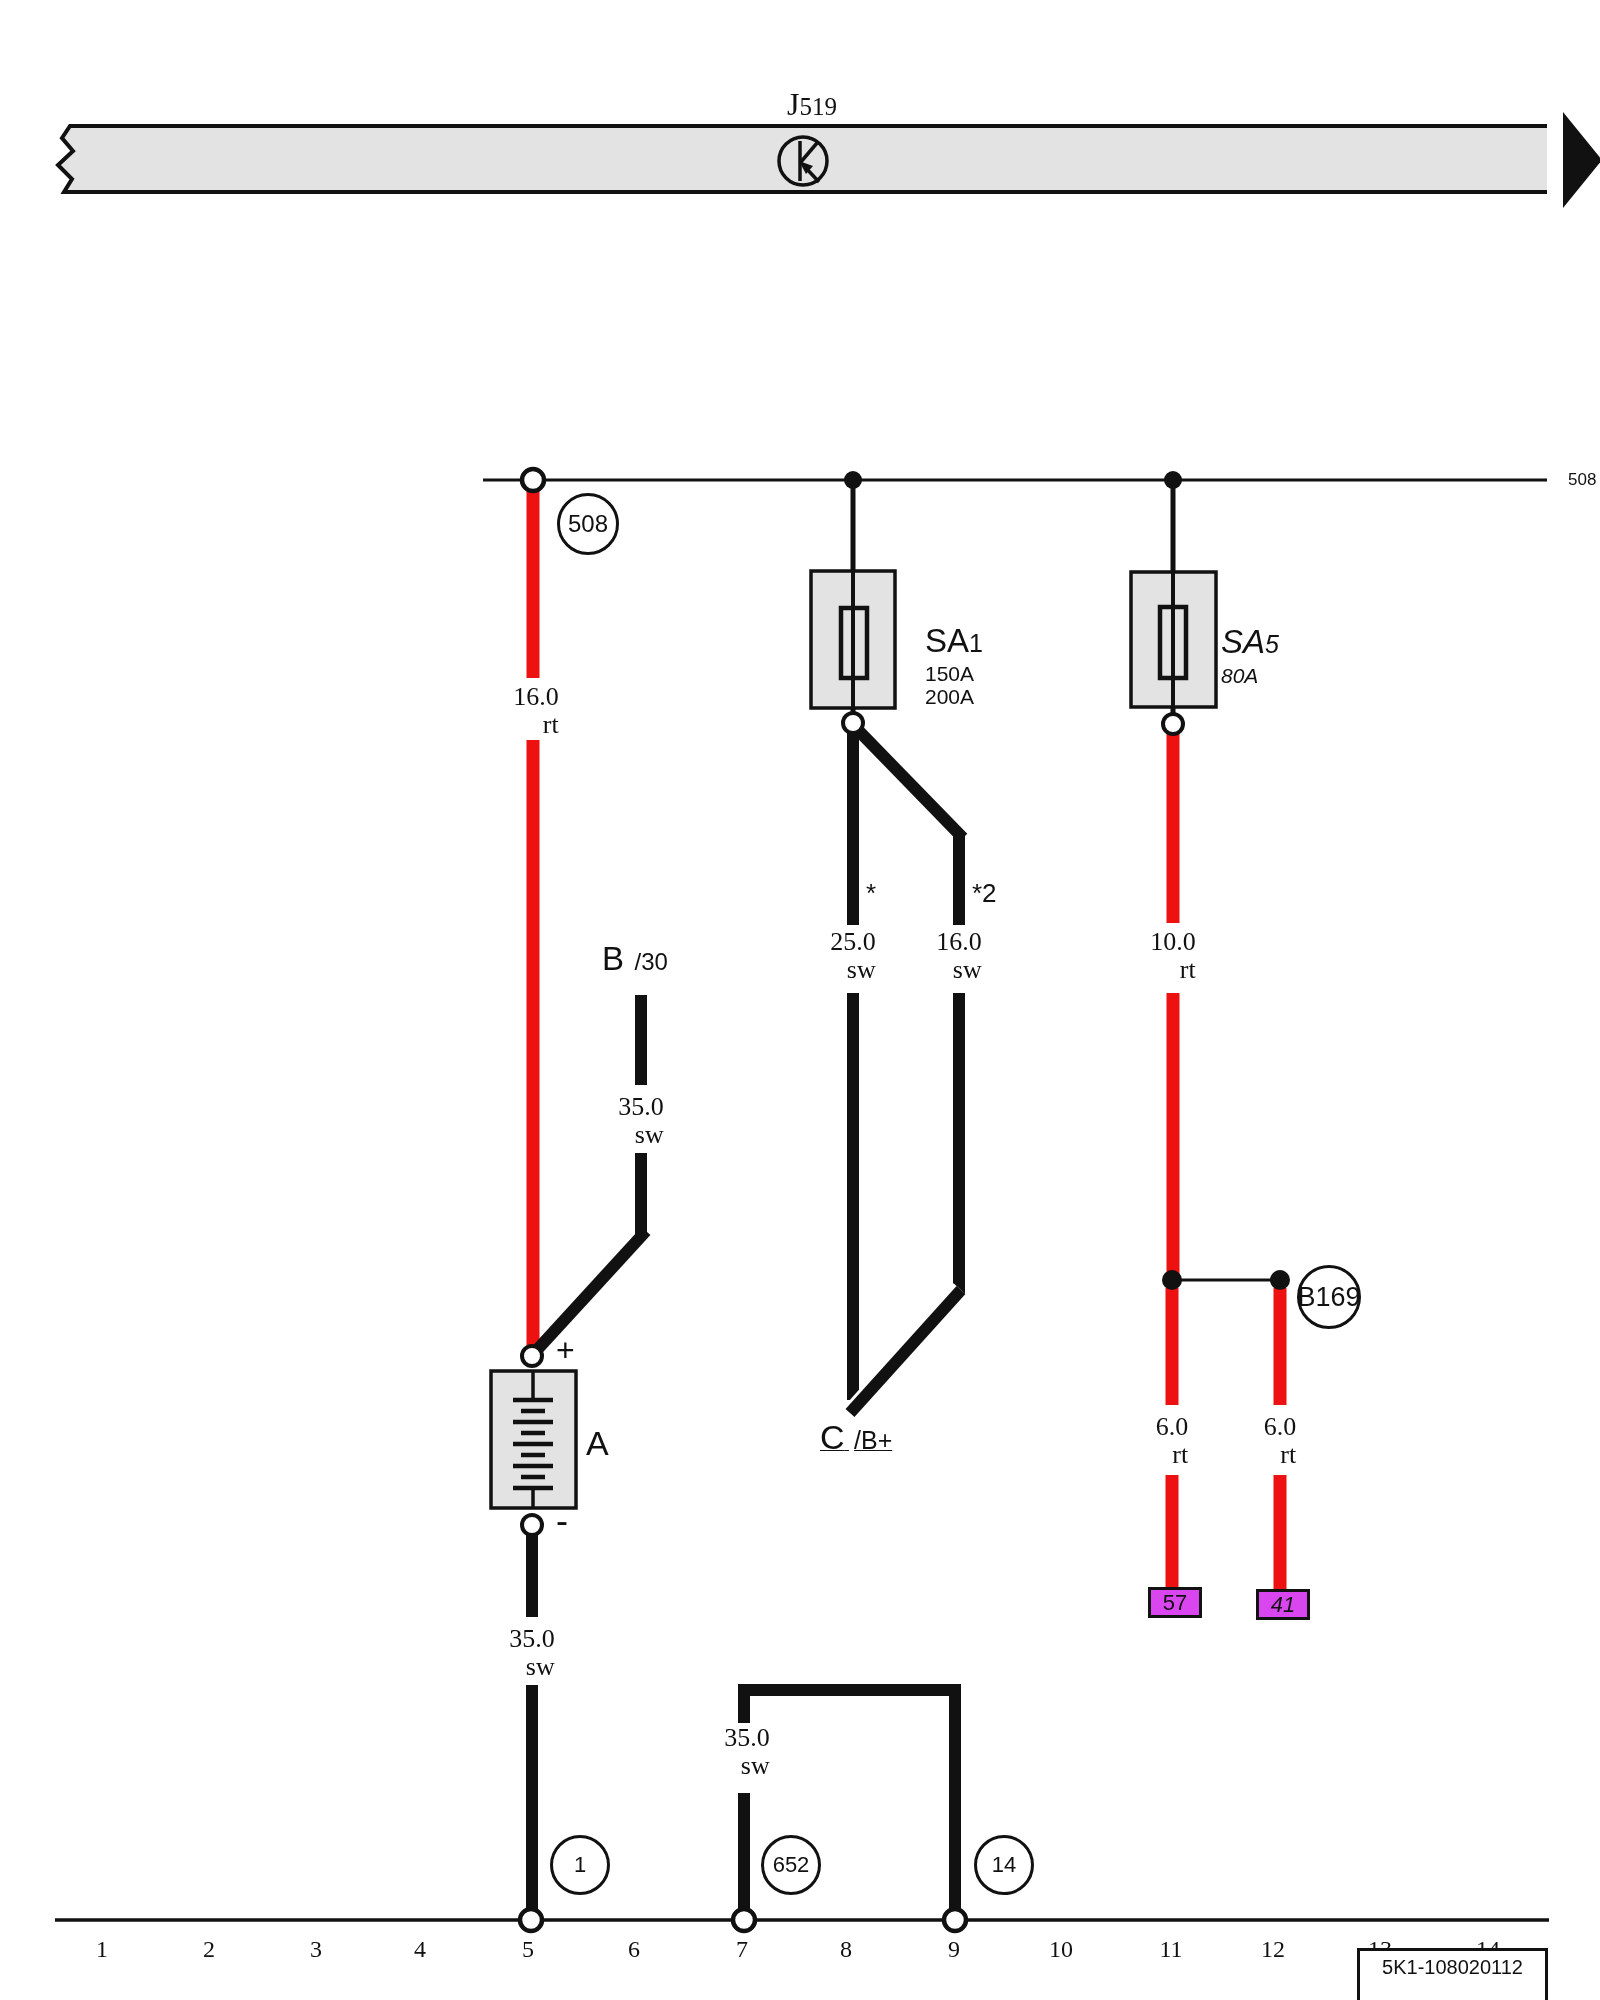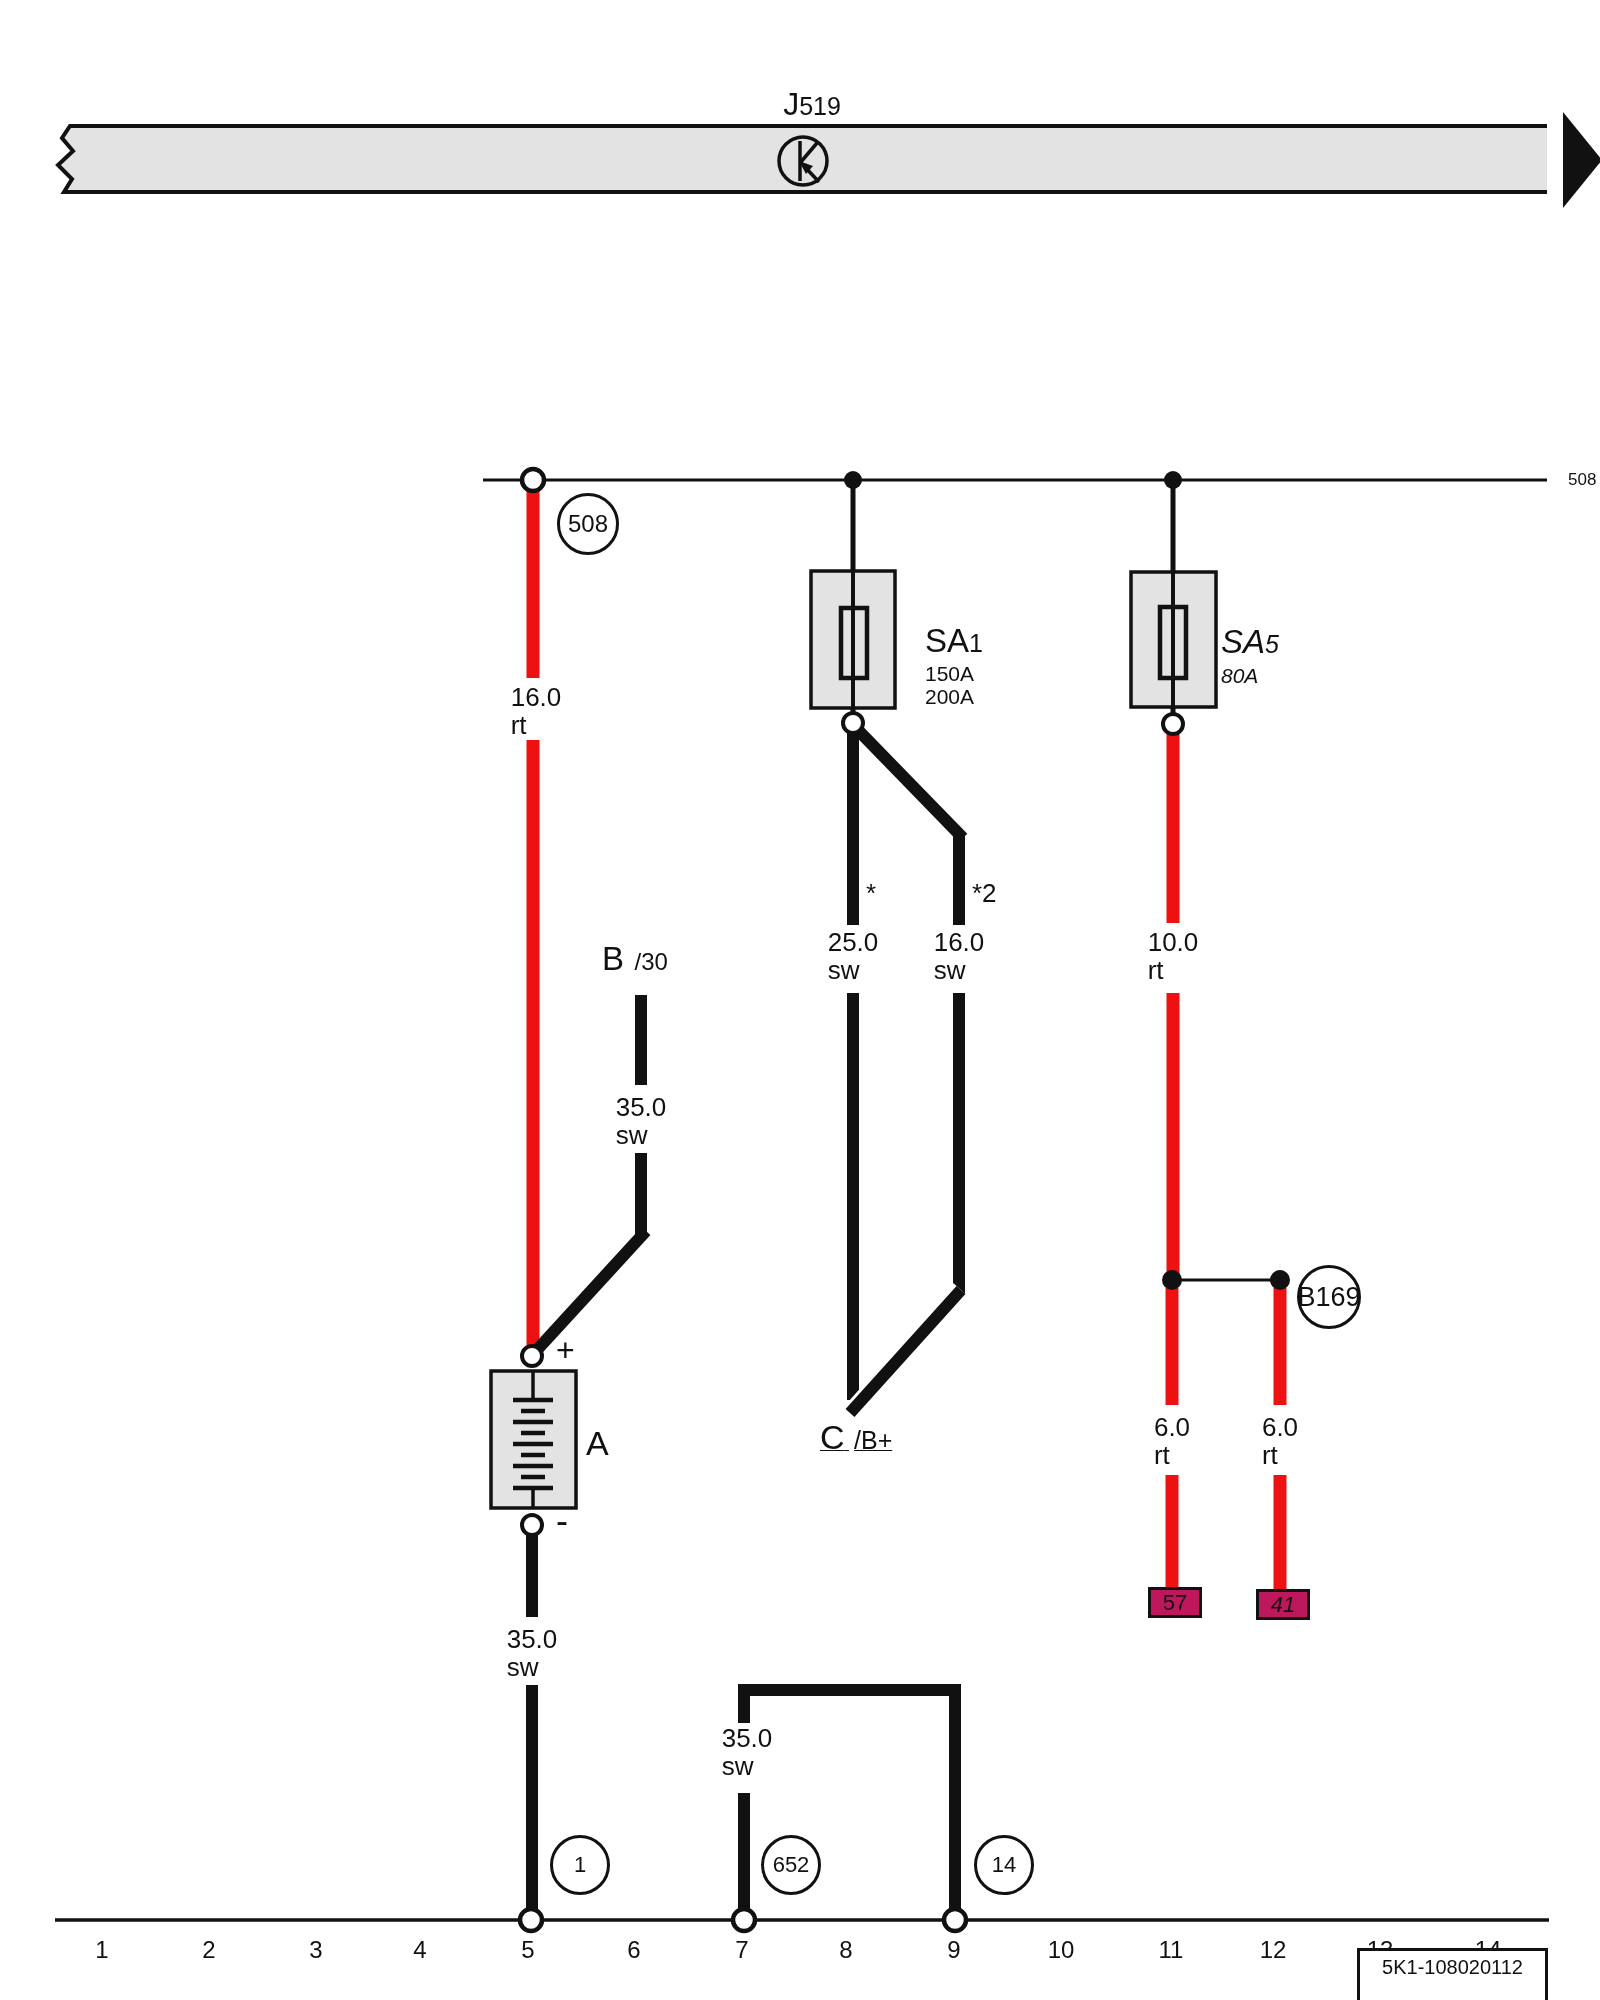--- a/index.html
+++ b/index.html
@@ -5,33 +5,33 @@
   html,body{margin:0;padding:0;}
   body{
     width:1600px;height:2000px;position:relative;overflow:hidden;
     background:#ffffff;
     font-family:"Liberation Sans", sans-serif;
     color:#111;
   }
   #stage{position:absolute;left:0;top:0;width:1600px;height:2000px;}
   svg{position:absolute;left:0;top:0;}
   .lbl{position:absolute;white-space:nowrap;}
-  .cx{transform:translateX(-50%);text-align:left;}
+  .cx{transform:translateX(-50%);text-align:right;font-family:Liberation Serif, serif;}
   .wire-label{font-size:26px;line-height:28px;}
   .wire-label .ln{display:block;}
   .note{font-size:26px;}
   .comp-main{font-size:33px;}
   .comp-sub{font-size:25px;}
   .ratings{font-size:21px;line-height:23px;}
   .circ{
     position:absolute;background:#fff;border:3px solid #111;border-radius:50%;
     display:flex;align-items:center;justify-content:center;
   }
   .tbox{
-    position:absolute;background:#be185d;border:3px solid #111;
+    position:absolute;background:#d946ef;border:3px solid #111;
     display:flex;align-items:center;justify-content:center;font-size:22px;
   }
   .gridnum{font-size:24px;}
   .railref{font-size:17px;}
   .docbox{
     position:absolute;left:1357px;top:1948px;width:191px;height:58px;
     border:3px solid #111;display:flex;justify-content:center;
     font-size:20px;padding-top:5px;box-sizing:border-box;background:#fff;
   }
 </style>

